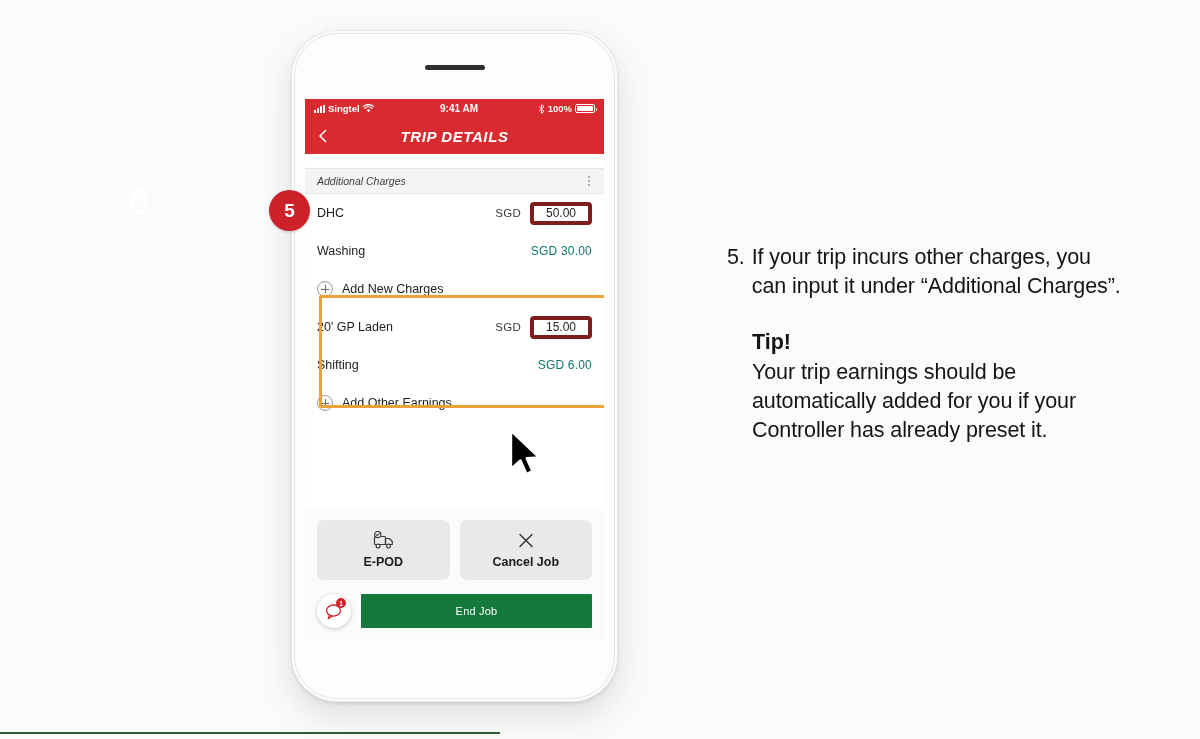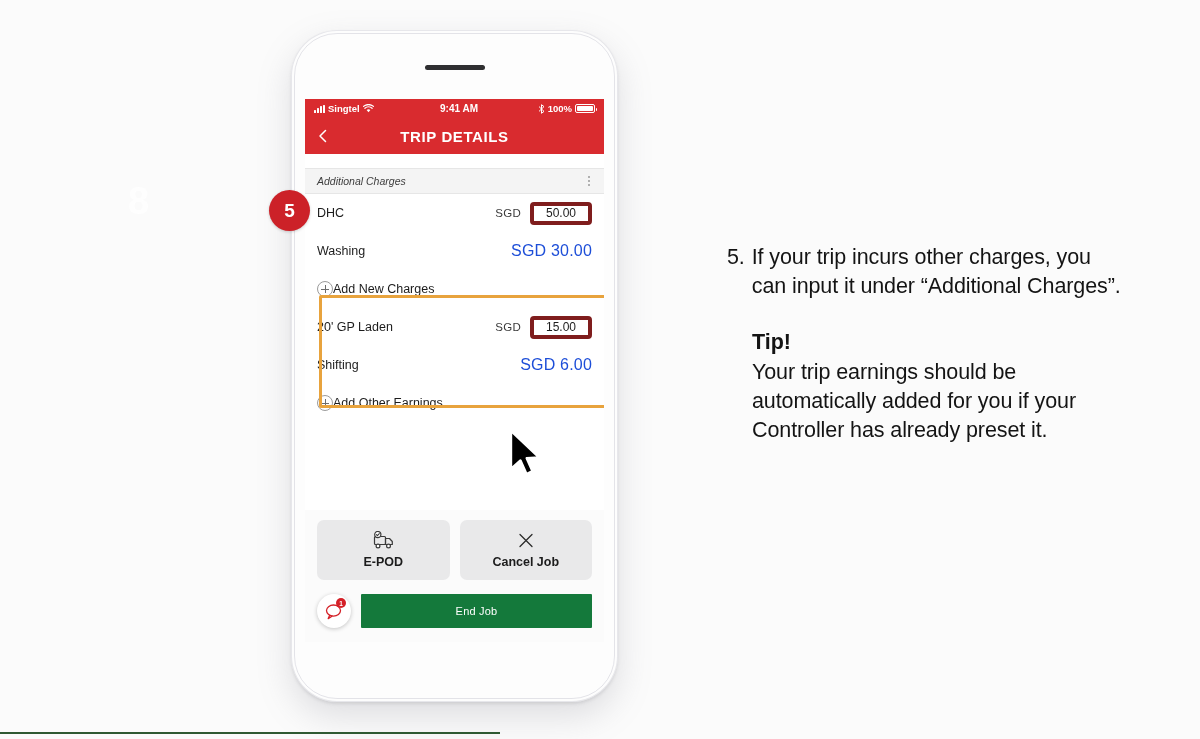--- a/index.html
+++ b/index.html
@@ -113,20 +113,21 @@
     display: flex;
     align-items: center;
     justify-content: center;
     position: relative;
   }
   .navbar .title {
     color: #fff;
     font-size: 15px;
     font-weight: 700;
     letter-spacing: .6px;
+    font-style: italic;
   }
   .back-chevron {
     position: absolute; left: 11px; top: 50%; transform: translateY(-50%);
     width: 14px; height: 14px;
   }
 
   
   .screen-body {
     height: calc(543px - 19px - 36px);
     background: #ffffff;
@@ -161,36 +162,37 @@
   .section-body { background: #fff; padding: 0 12px; }
 
   .row {
     height: 38px;
     display: flex;
     align-items: center;
   }
   .row .name { font-size: 12.5px; color: #1c1c1c; }
   .row .right { margin-left: auto; display: flex; align-items: center; gap: 9px; }
   .row .cur { font-size: 11.5px; color: #3a3a3a; letter-spacing: .3px; }
-  .row .amount { font-size: 16px; color: #1d4ed8; letter-spacing: .2px; }
+  .row .amount { font-size: 12px; color: #0f766e; letter-spacing: .2px; }
   .amt-input {
     width: 62px; height: 23px;
     border: 4px solid #7f1d1d;
     border-radius: 4px;
     background: #fff;
     font-family: "Liberation Sans", sans-serif;
     font-size: 12px;
     color: #1c1c1c;
     text-align: center;
     padding: 0;
   }
   .add-row {
     height: 38px;
     display: flex;
     align-items: center;
+    gap: 9px;
     text-align: right;
   }
   .plus-circle {
     width: 16px; height: 16px; border-radius: 50%;
     border: 1px solid #9b9b9b;
     display: flex; align-items: center; justify-content: center;
     position: relative; flex: none;
   }
   .plus-circle::before, .plus-circle::after {
     content: ""; position: absolute; background: #6d6d6d;

